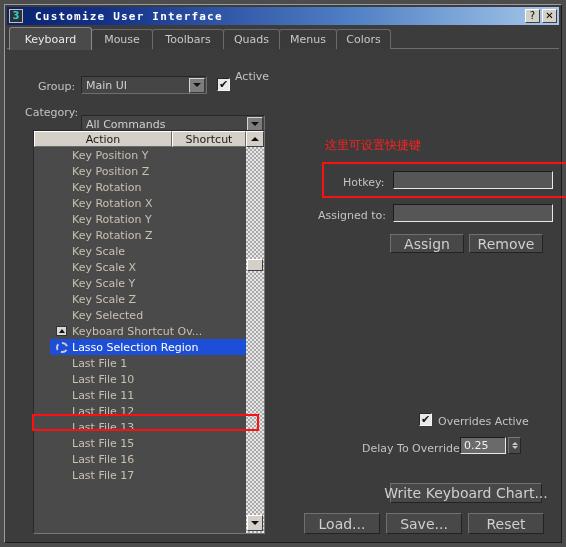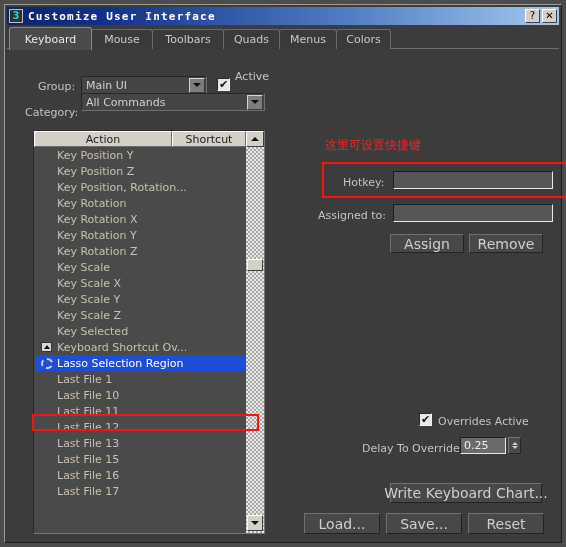--- a/index.html
+++ b/index.html
@@ -47,21 +47,21 @@
   #app-icon span {
     color: #2ad3c8; font-size: 10px; font-weight: bold;
     font-family: "DejaVu Sans", sans-serif; line-height: 1;
   }
   #title-text {
     color: #ffffff;
     font-family: "DejaVu Sans Mono", "Liberation Mono", monospace;
     font-size: 11px;
     font-weight: bold;
     letter-spacing: 1.2px;
-    margin-left: 5px;
+    margin-left: 12px;
     white-space: nowrap;
     flex: 1 1 auto;
   }
   .tbtn {
     width: 15px; height: 14px;
     margin-right: 2px;
     background: #d4d0c8;
     border: 1px solid #ffffff;
     border-right-color: #404040;
     border-bottom-color: #404040;
@@ -201,21 +201,21 @@
     width: 18px;
     background: #d4d0c8;
     border: 1px solid #ffffff;
     border-right-color: #404040;
     border-bottom-color: #404040;
     display: flex; align-items: center; justify-content: center;
     box-sizing: border-box;
   }
 
   #listbody {
-    position: absolute; left: 1px; top: 16px;
+    position: absolute; left: 16px; top: 16px;
     width: 212px; height: 386px;
     background: #4a4a4a;
     overflow: hidden;
   }
   .row {
     height: 16px;
     display: flex; align-items: center;
     color: #c9c0b0;
     font-size: 11px;
     padding-left: 6px;
@@ -376,21 +376,21 @@
     <div class="combo" style="left:74px; top:27px; width:126px; height:18px;">
       <span class="val">Main UI</span>
       <span class="arrow">
           <i class="caret-down"></i>
         </span>
     </div>
     <div class="cbox" style="left:210px; top:29px;">✔</div>
     <span class="lbl" style="left:228px; top:21px;">Active</span>
 
     <span class="lbl" style="left:18px; top:57px;">Category:</span>
-    <div class="combo" style="left:74px; top:44px; width:184px; height:18px;">
+    <div class="combo" style="left:74px; top:66px; width:184px; height:18px;">
       <span class="val">All Commands</span>
       <span class="arrow">
           <i class="caret-down"></i>
         </span>
     </div>
 
     <div id="listwrap">
 
       <div id="listhead">
         <div class="hcell" id="hc-action">Action</div>
@@ -401,24 +401,20 @@
       </div>
 
       <div id="listbody">
           <div class="row">
             <span class="ricon"></span>
             <span class="rtxt">Key Position Y</span>
           </div>
           <div class="row">
             <span class="ricon"></span>
             <span class="rtxt">Key Position Z</span>
-          </div>
-          <div class="row">
-            <span class="ricon"></span>
-            <span class="rtxt">Key Position, Rotation...</span>
           </div>
           <div class="row">
             <span class="ricon"></span>
             <span class="rtxt">Key Rotation</span>
           </div>
           <div class="row">
             <span class="ricon"></span>
             <span class="rtxt">Key Rotation X</span>
           </div>
           <div class="row">

